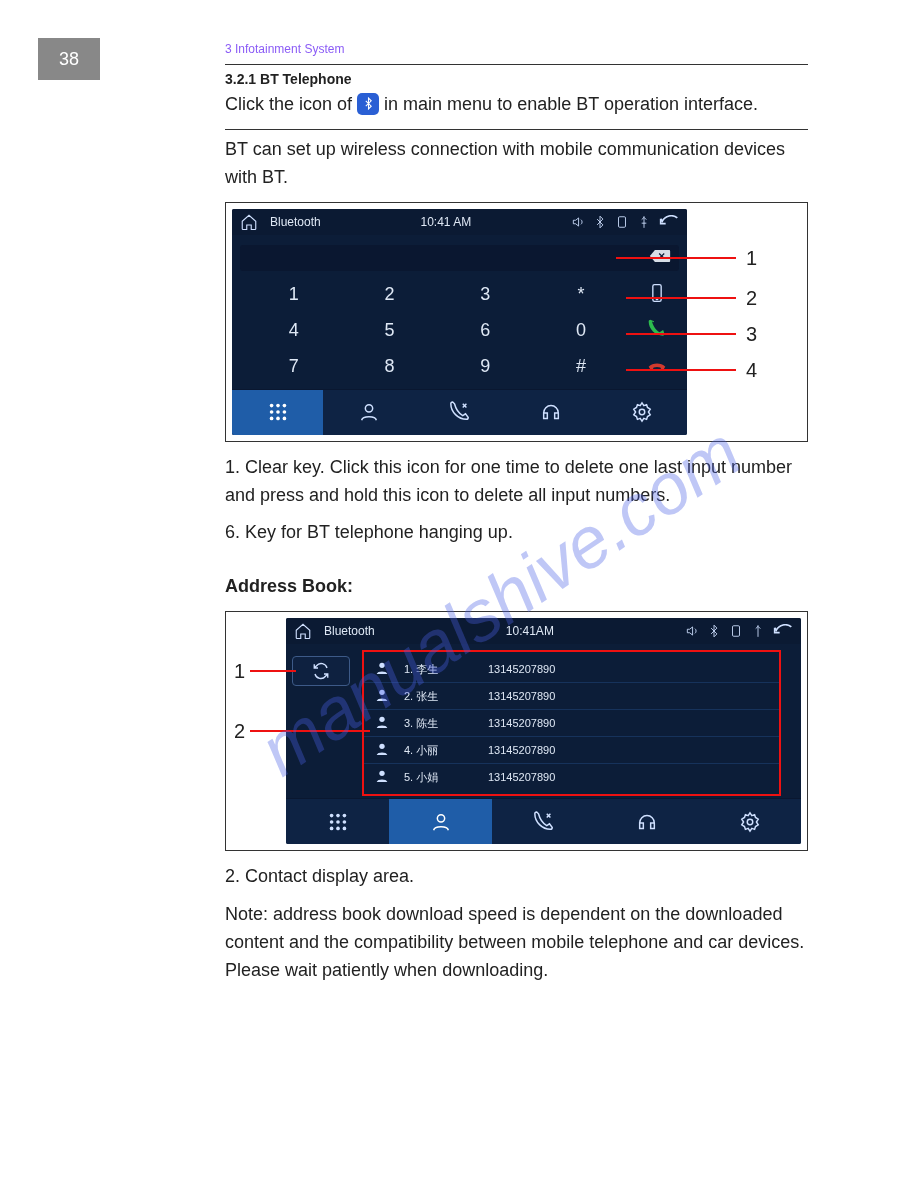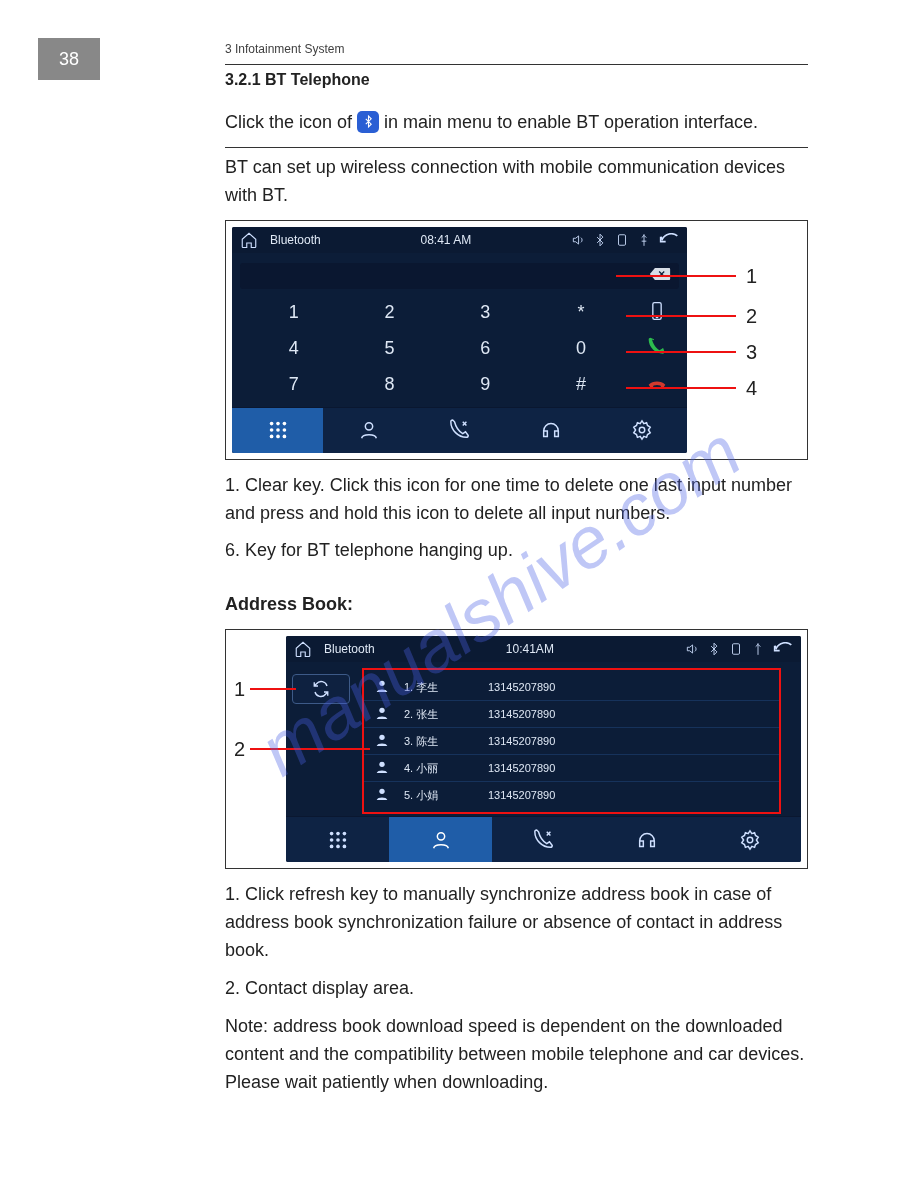--- a/index.html
+++ b/index.html
@@ -20,33 +20,33 @@
     font-size: 18px;
     display: flex; align-items: center; justify-content: center;
   }
   .content {
     margin-left: 225px;
     margin-right: 110px;
     padding-top: 42px;
   }
   .chapter {
     font-size: 12px;
-    color: #404040;
+    color: #8b5cf6;
     margin-bottom: 4px;
     padding-bottom: 4px;
   }
   .hr {
     border: none;
     border-top: 1px solid #333;
     margin: 2px 0 6px 0;
   }
   .section-title {
-    font-size: 16px;
+    font-size: 14px;
     font-weight: bold;
-    margin: 6px 0 20px 0;
+    margin: 6px 0 4px 0;
     display: flex;
     align-items: flex-end;
     gap: 6px;
   }
   .bt-badge {
     width: 22px; height: 22px; border-radius: 5px;
     background: #2a5fd4;
     display: inline-flex; align-items: center; justify-content: center;
   }
   .bt-badge svg { width: 13px; height: 13px; }
@@ -209,21 +209,21 @@
   <div class="fig-frame" style="padding-right:120px;">
     <div class="device">
       <div class="statusbar">
         <span class="home-ico">
           <svg viewBox="0 0 24 24" fill="none" stroke="#cfe0ff" stroke-width="1.5">
               <path d="M3 11l9-8 9 8v10a1 1 0 01-1 1h-5v-6H9v6H4a1 1 0 01-1-1z"></path>
             </svg>
         </span>
         <span class="title">Bluetooth</span>
         <span class="spacer"></span>
-        <span>08:41 AM</span>
+        <span>10:41 AM</span>
         <span class="spacer"></span>
         <span class="sb-right">
           <span class="sb-ico">
               <svg viewBox="0 0 24 24" fill="none" stroke="#cfe0ff" stroke-width="1.5">
                 <path d="M4 9v6h4l5 4V5L8 9H4z"></path>
                 <path d="M17 8a5 5 0 010 8"></path>
               </svg>
             </span>
           <span class="sb-ico">
               <svg viewBox="0 0 24 24" fill="none" stroke="#cfe0ff" stroke-width="1.5">
@@ -472,18 +472,17 @@
         </div>
       </div>
     </div>
 
     <div class="callout-num" style="top:48px; left:8px;">1</div>
     <div class="callout-line" style="top:58px; left:24px; width:46px;"></div>
     <div class="callout-num" style="top:108px; left:8px;">2</div>
     <div class="callout-line" style="top:118px; left:24px; width:120px;"></div>
   </div>
 
-  <div class="body-text">1. Click refresh key to manually synchronize address book in case of address book synchronization failure or absence of contact in address book.</div>
   <div class="body-text">2. Contact display area.</div>
   <div class="body-text">Note: address book download speed is dependent on the downloaded content and the compatibility between mobile telephone and car devices. Please wait patiently when downloading.</div>
 </div>
 
 <div class="watermark">manualshive.com</div>
 
 </body></html>

